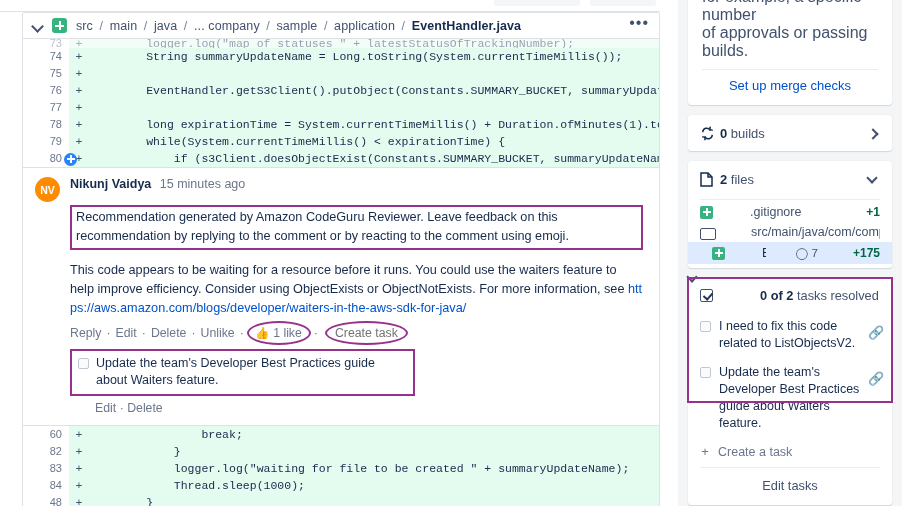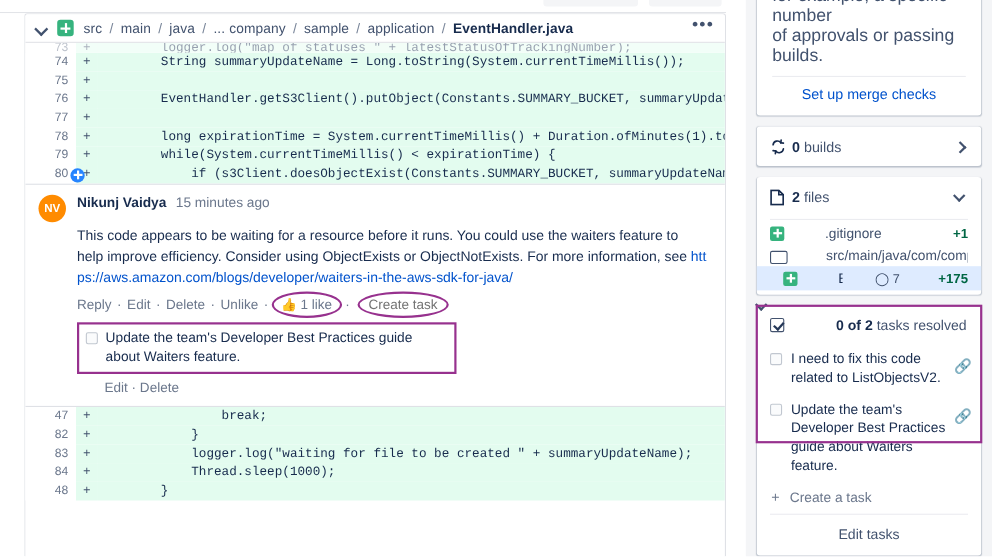--- a/index.html
+++ b/index.html
@@ -394,20 +394,23 @@
 
     <div class="comment-wrap">
       <div class="comment-flex">
         <div class="avatar">NV</div>
         <div class="comment-body">
           <div class="comment-meta">
             <span class="author">Nikunj Vaidya</span>
             <span class="timestamp">15 minutes ago</span>
           </div>
 
+          <div class="hl-box">
+            <p class="comment-p">Recommendation generated by Amazon CodeGuru Reviewer. Leave feedback on this recommendation by replying to the comment or by reacting to the comment using emoji.</p>
+          </div>
 
           <p class="comment-p second"><span>This code appears to be waiting for a resource before it runs. You could use the waiters feature to help improve efficiency. Consider using ObjectExists or ObjectNotExists. For more information, see </span><a class="link" href="#">https://aws.amazon.com/blogs/developer/waiters-in-the-aws-sdk-for-java/</a></p>
 
           <div class="actions">
             <a href="#">Reply</a>
             <span class="dot">·</span>
             <a href="#">Edit</a>
             <span class="dot">·</span>
             <a href="#">Delete</a>
             <span class="dot">·</span>
@@ -434,21 +437,21 @@
             <a href="#">Edit</a>
             <span class="dot">·</span>
             <a href="#">Delete</a>
           </div>
         </div>
       </div>
     </div>
 
     <div class="code-area" id="code-bottom">
         <div class="code-row added">
-          <div class="ln">47</div>
+          <div class="ln">60</div>
           <div class="sign">+</div>
           <div class="code-text">                break;</div>
         </div>
         <div class="code-row added">
           <div class="ln">82</div>
           <div class="sign">+</div>
           <div class="code-text">            }</div>
         </div>
         <div class="code-row added">
           <div class="ln">83</div>

